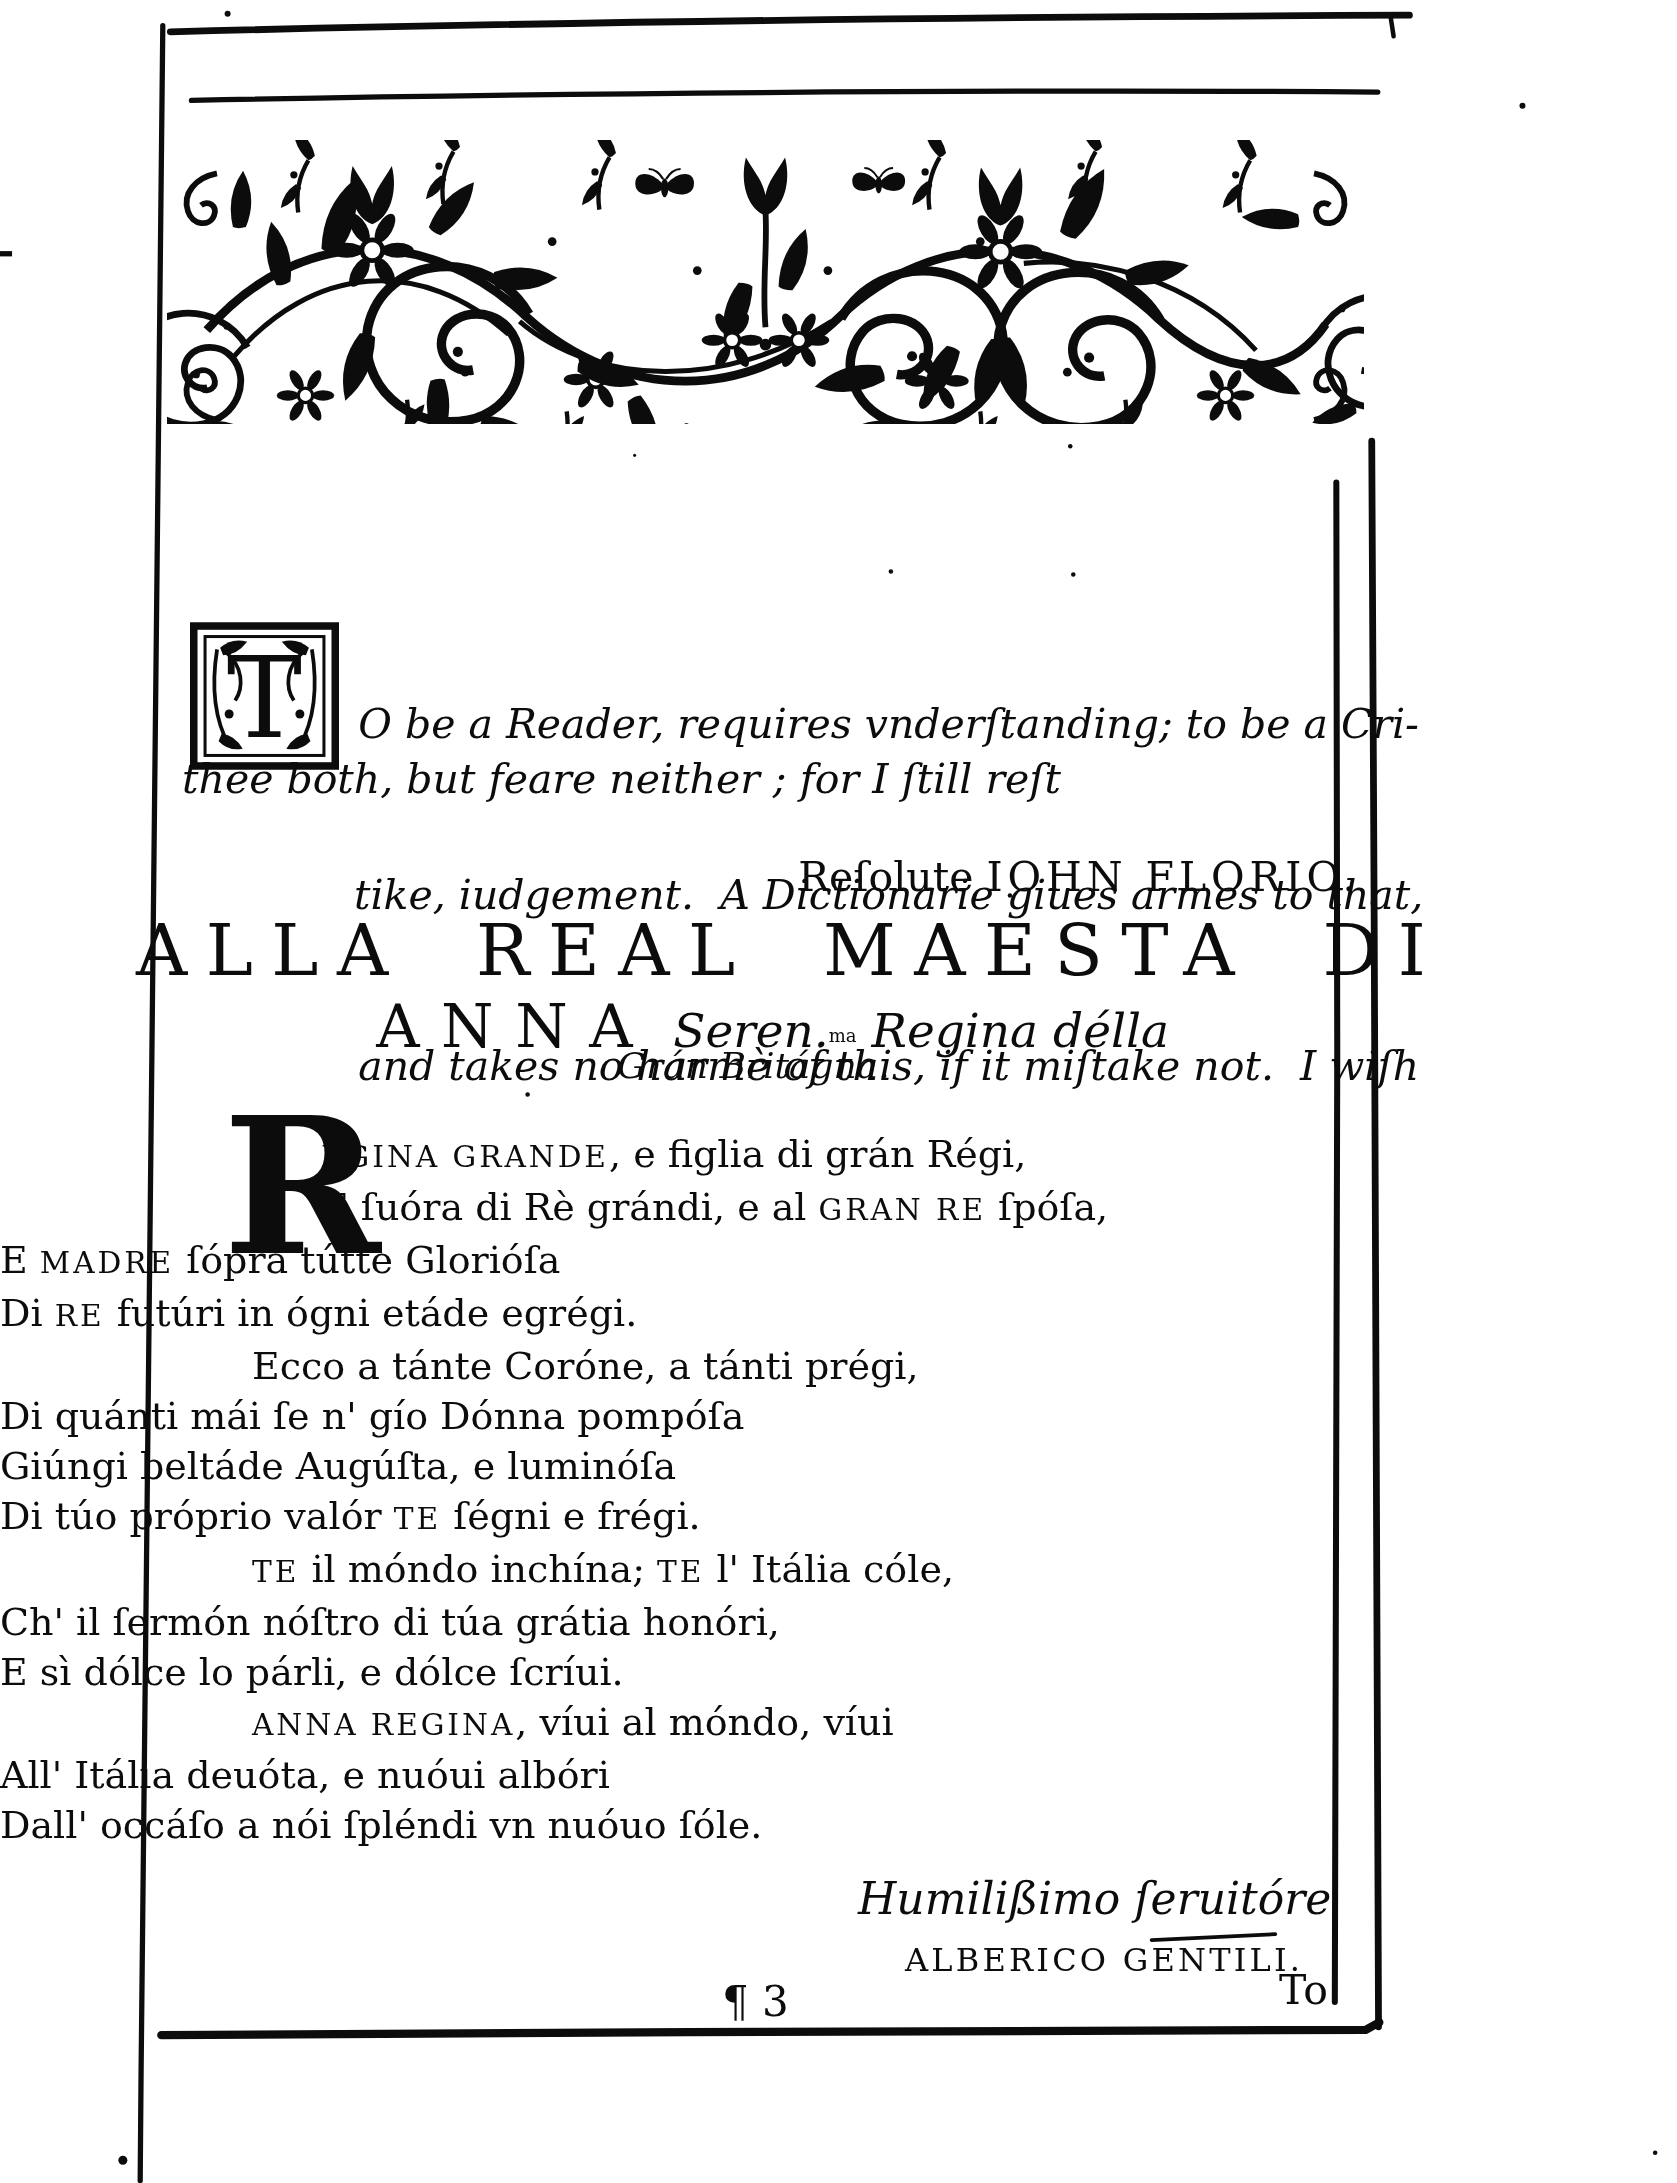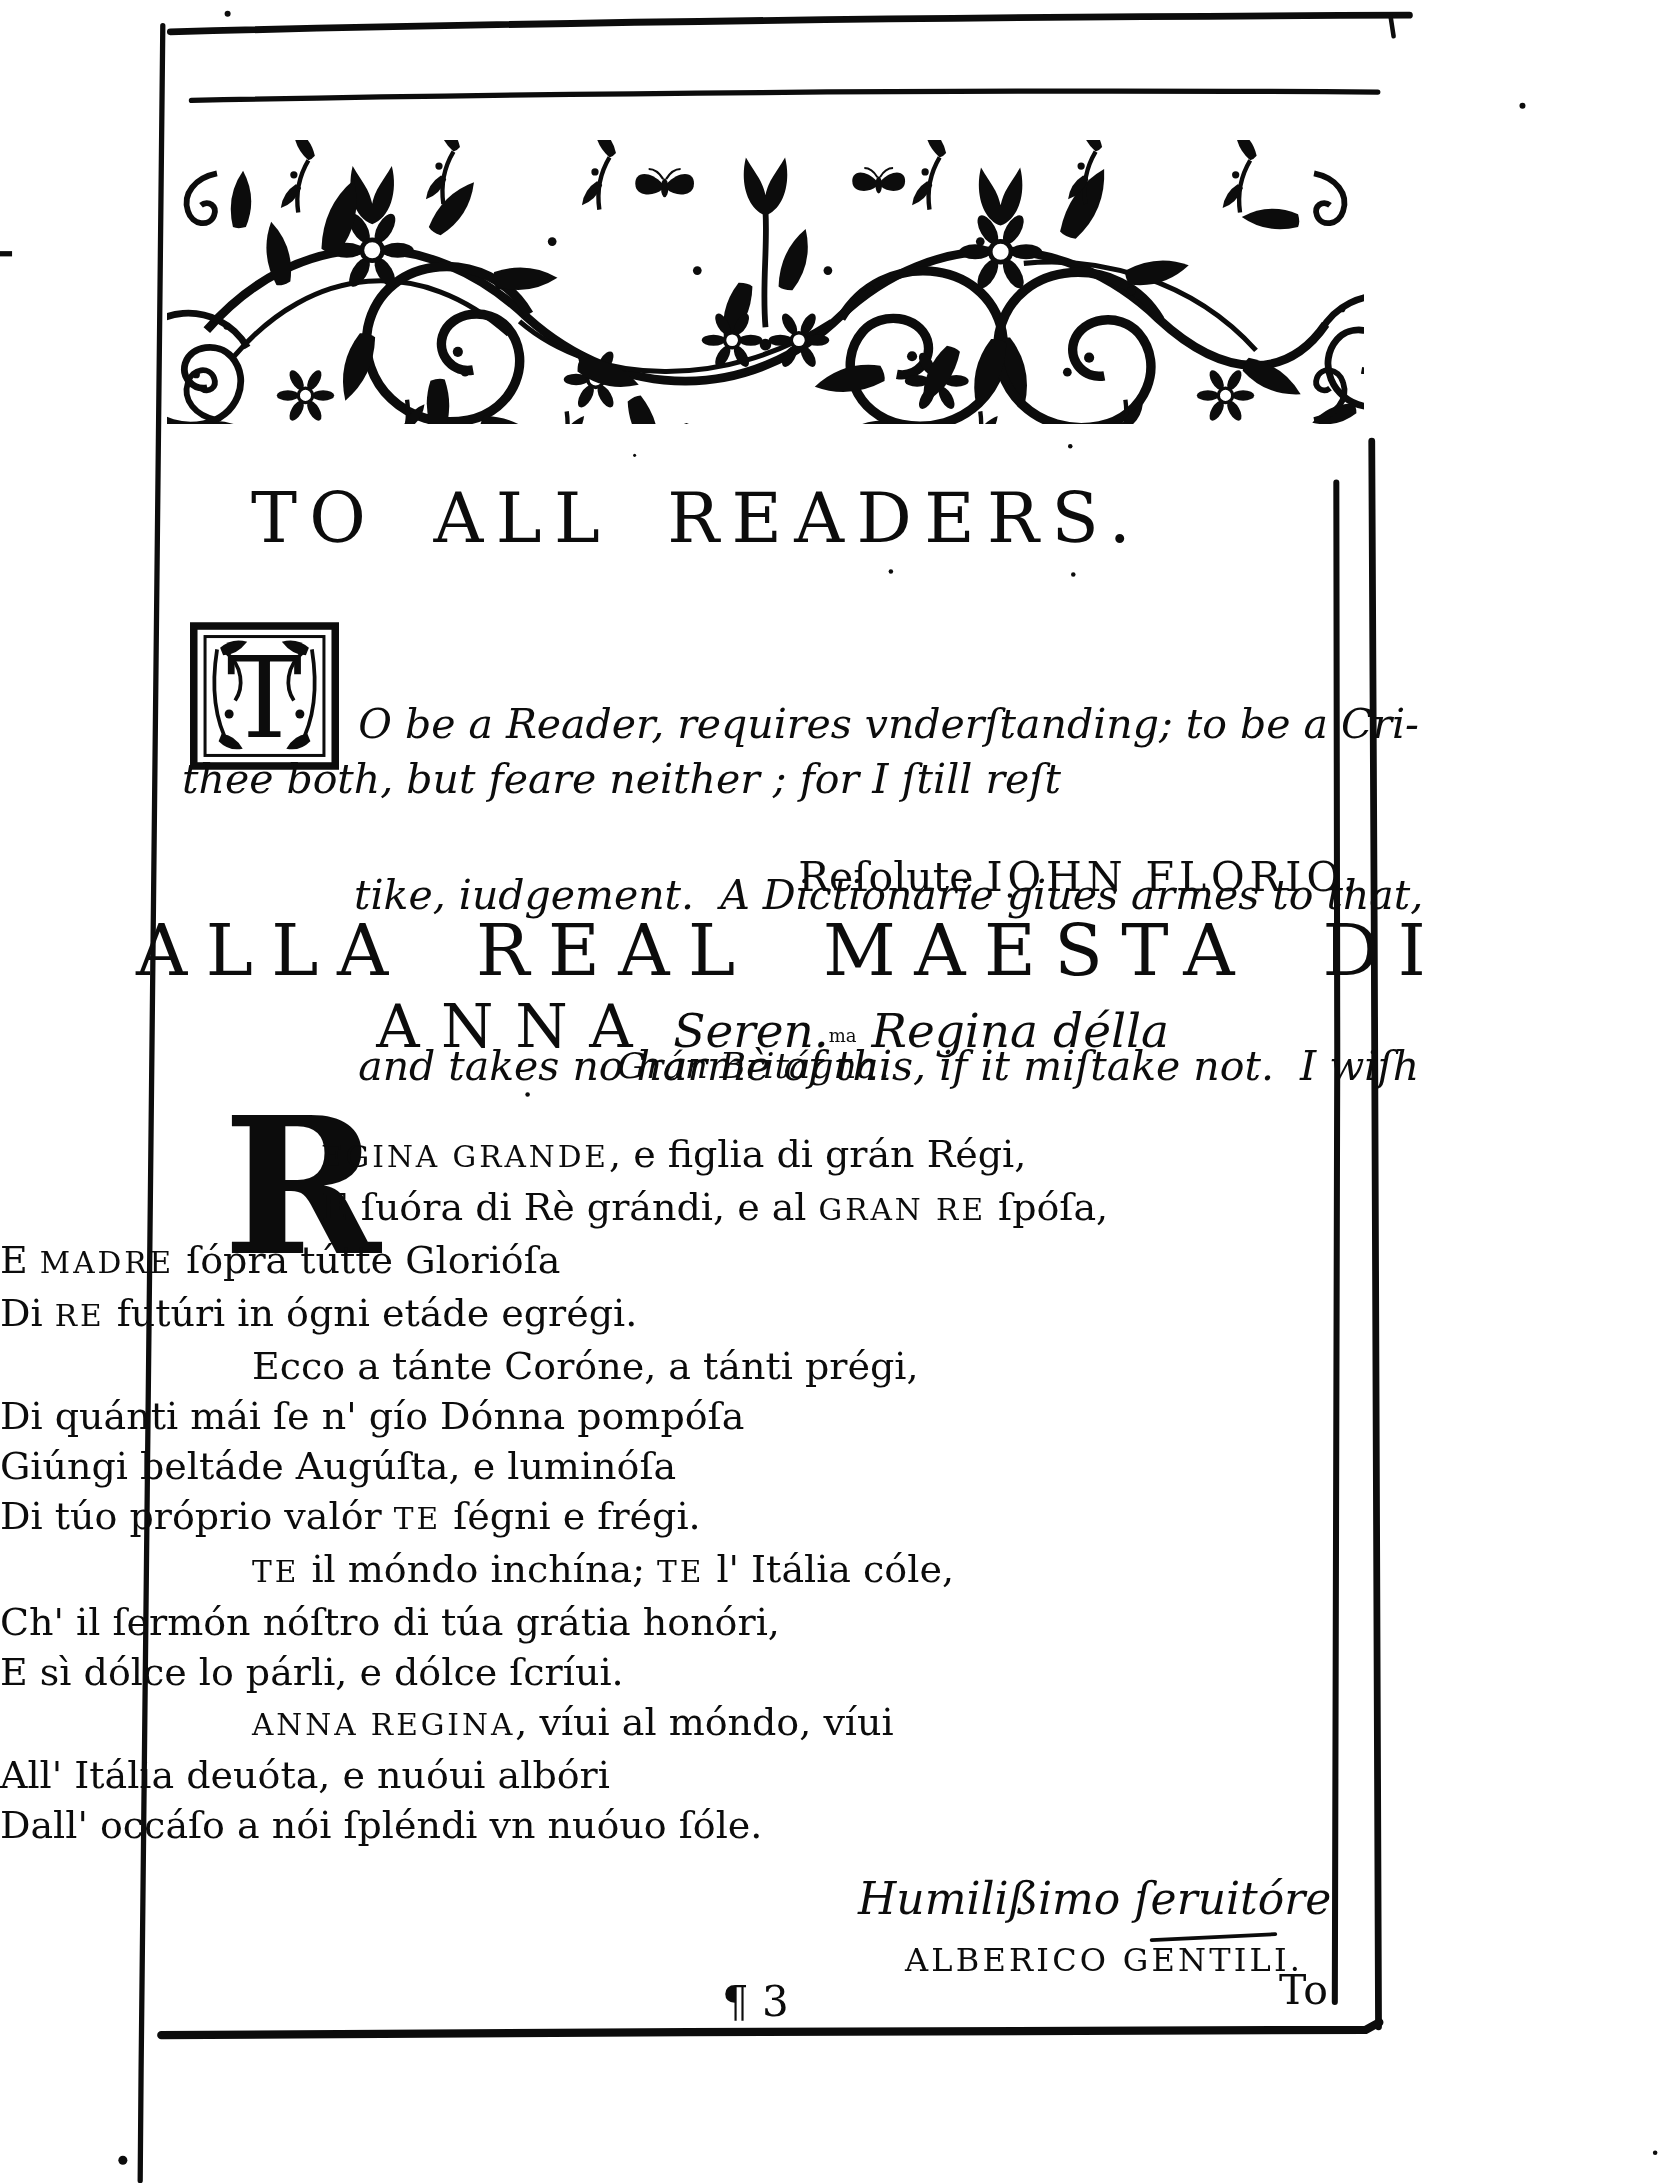--- a/index.html
+++ b/index.html
@@ -179,21 +179,20 @@
         <circle cx="500" cy="140" r="6"></circle>
         <circle cx="700" cy="180" r="6"></circle>
         <circle cx="880" cy="180" r="6"></circle>
         <circle cx="1090" cy="140" r="6"></circle>
         <circle cx="380" cy="320" r="6"></circle>
         <circle cx="1210" cy="320" r="6"></circle>
       </g>
     </svg>
   </div>
 
-  <div class="abs page-title">TO ALL READERS.</div>
 
   <div class="abs dropT">
     <svg width="149" height="148" viewBox="0 0 198 196">
       <rect x="5" y="5" width="188" height="186" fill="#ffffff" stroke="#0c0c0c" stroke-width="10"></rect>
       <rect x="20" y="19" width="158" height="158" fill="none" stroke="#0c0c0c" stroke-width="4"></rect>
       <g fill="none" stroke="#0c0c0c" stroke-width="5">
         <path d="M36,36 C28,86 32,128 52,164"></path>
         <path d="M162,36 C170,86 166,128 146,164"></path>
         <path d="M48,40 C70,58 72,86 60,104"></path>
         <path d="M150,40 C128,58 126,86 138,104"></path>

